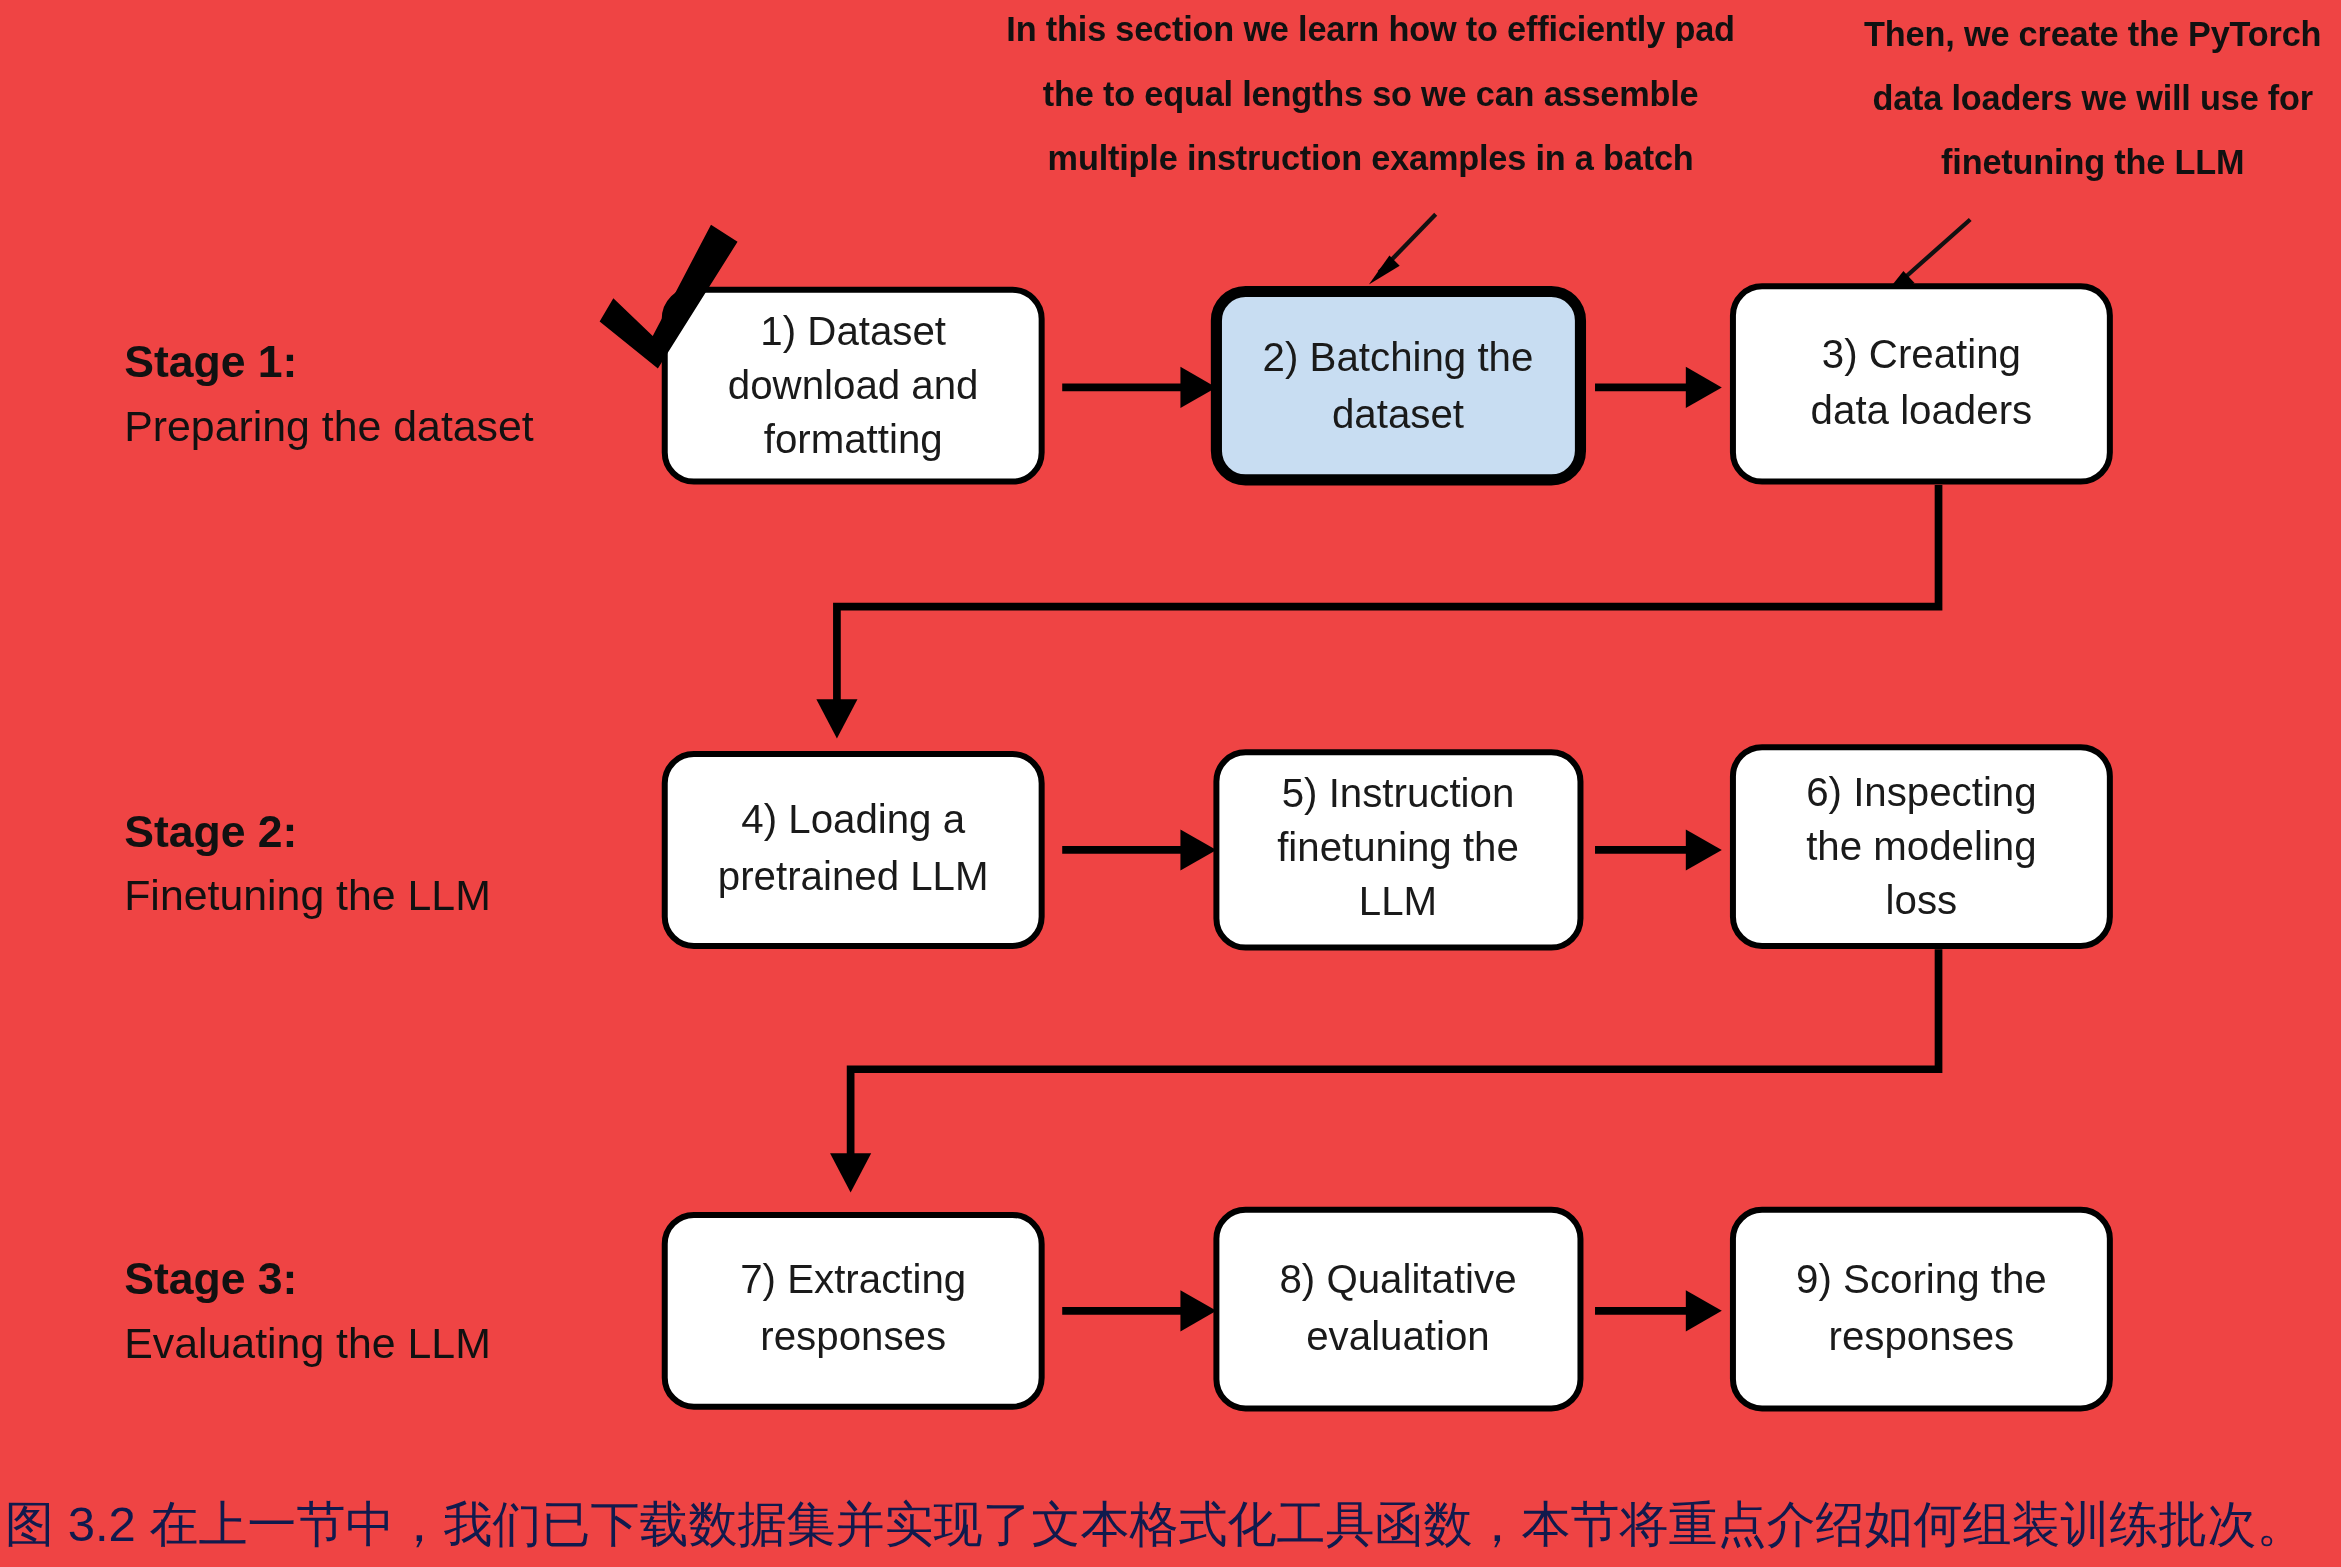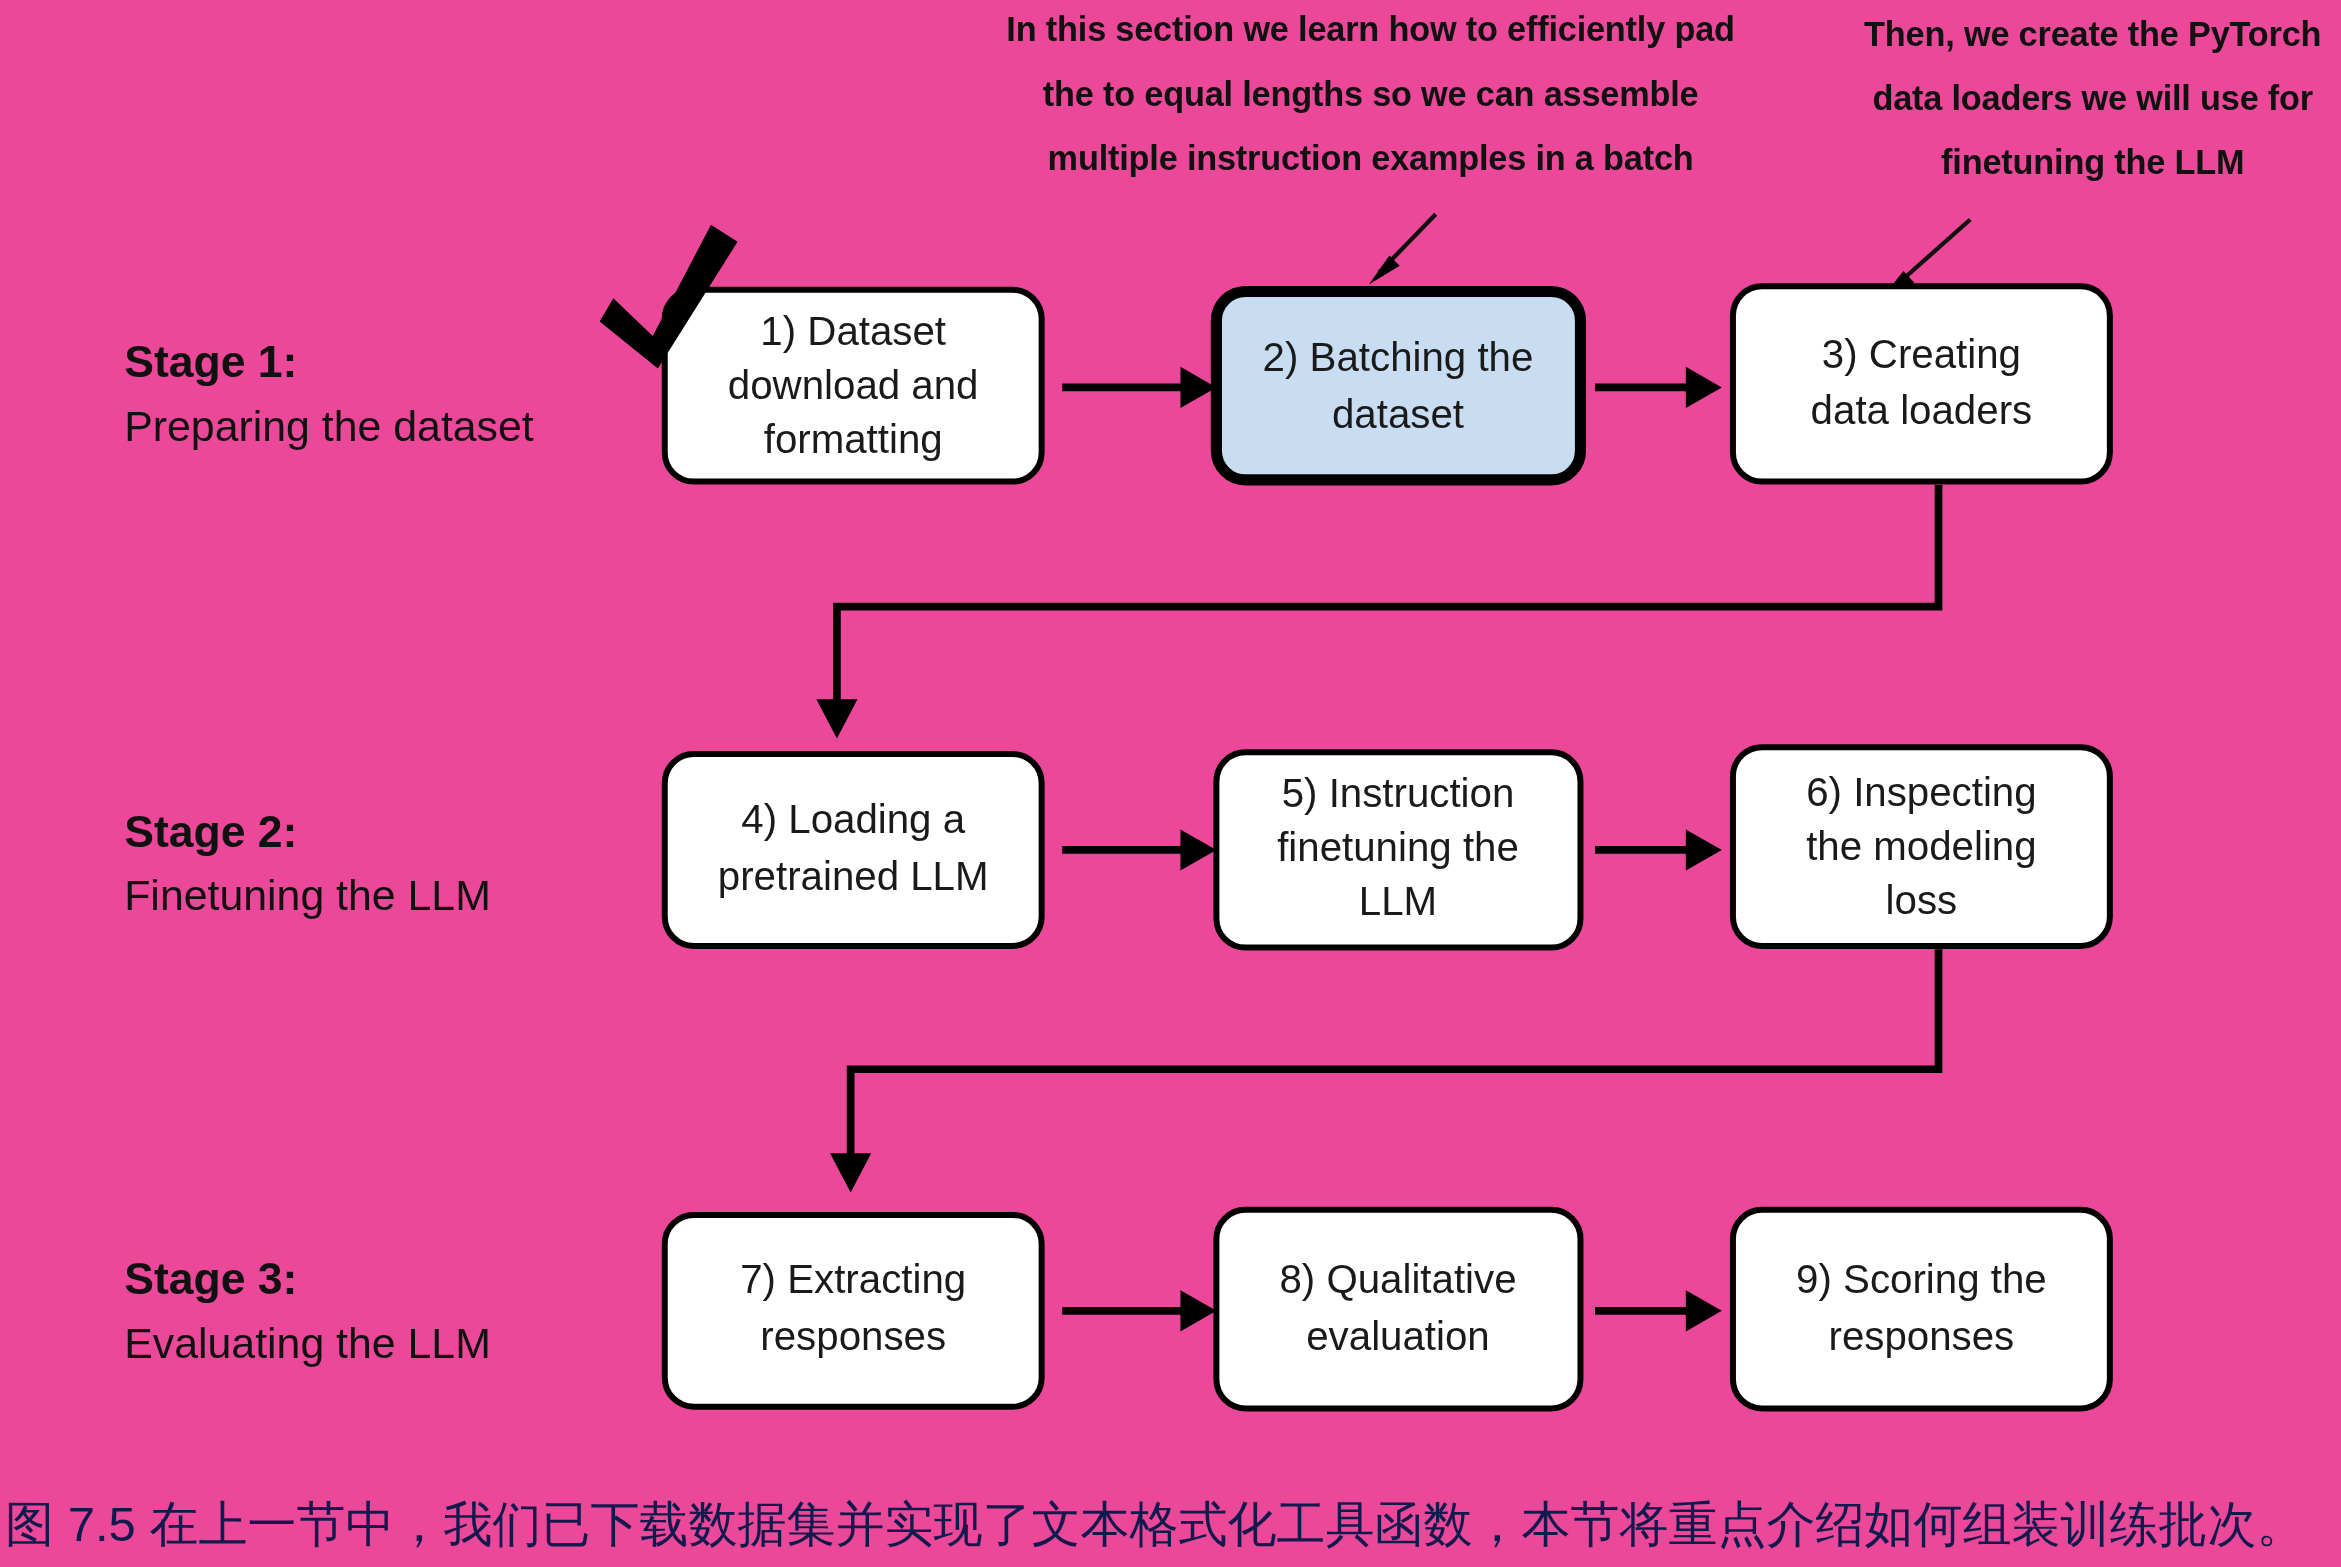--- a/index.html
+++ b/index.html
@@ -10,21 +10,21 @@
   body {
     width: 2342px;
     height: 1568px;
     font-family: "Liberation Sans", sans-serif;
     overflow: hidden;
   }
   #figure-root {
     position: relative;
     width: 2342px;
     height: 1568px;
-    background: #ec4899;
+    background: #ef4444;
   }
   svg.diagram {
     position: absolute;
     left: 0;
     top: 0;
     width: 2342px;
     height: 1568px;
     display: block;
   }
   .box-rect {
@@ -228,16 +228,16 @@
     </g>
 
     <g>
       <rect class="box-rect" x="2023" y="1412" width="440" height="232" rx="34" ry="34"></rect>
       <text class="box-label" x="2243" y="1497">9) Scoring the</text>
       <text class="box-label" x="2243" y="1563">responses</text>
     </g>
 
   </svg>
 
-  <div class="caption">图 7.5 在上一节中，我们已下载数据集并实现了文本格式化工具函数，本节将重点介绍如何组装训练批次。</div>
+  <div class="caption">图 3.2 在上一节中，我们已下载数据集并实现了文本格式化工具函数，本节将重点介绍如何组装训练批次。</div>
 
 </div>
 
 
 </body></html>

